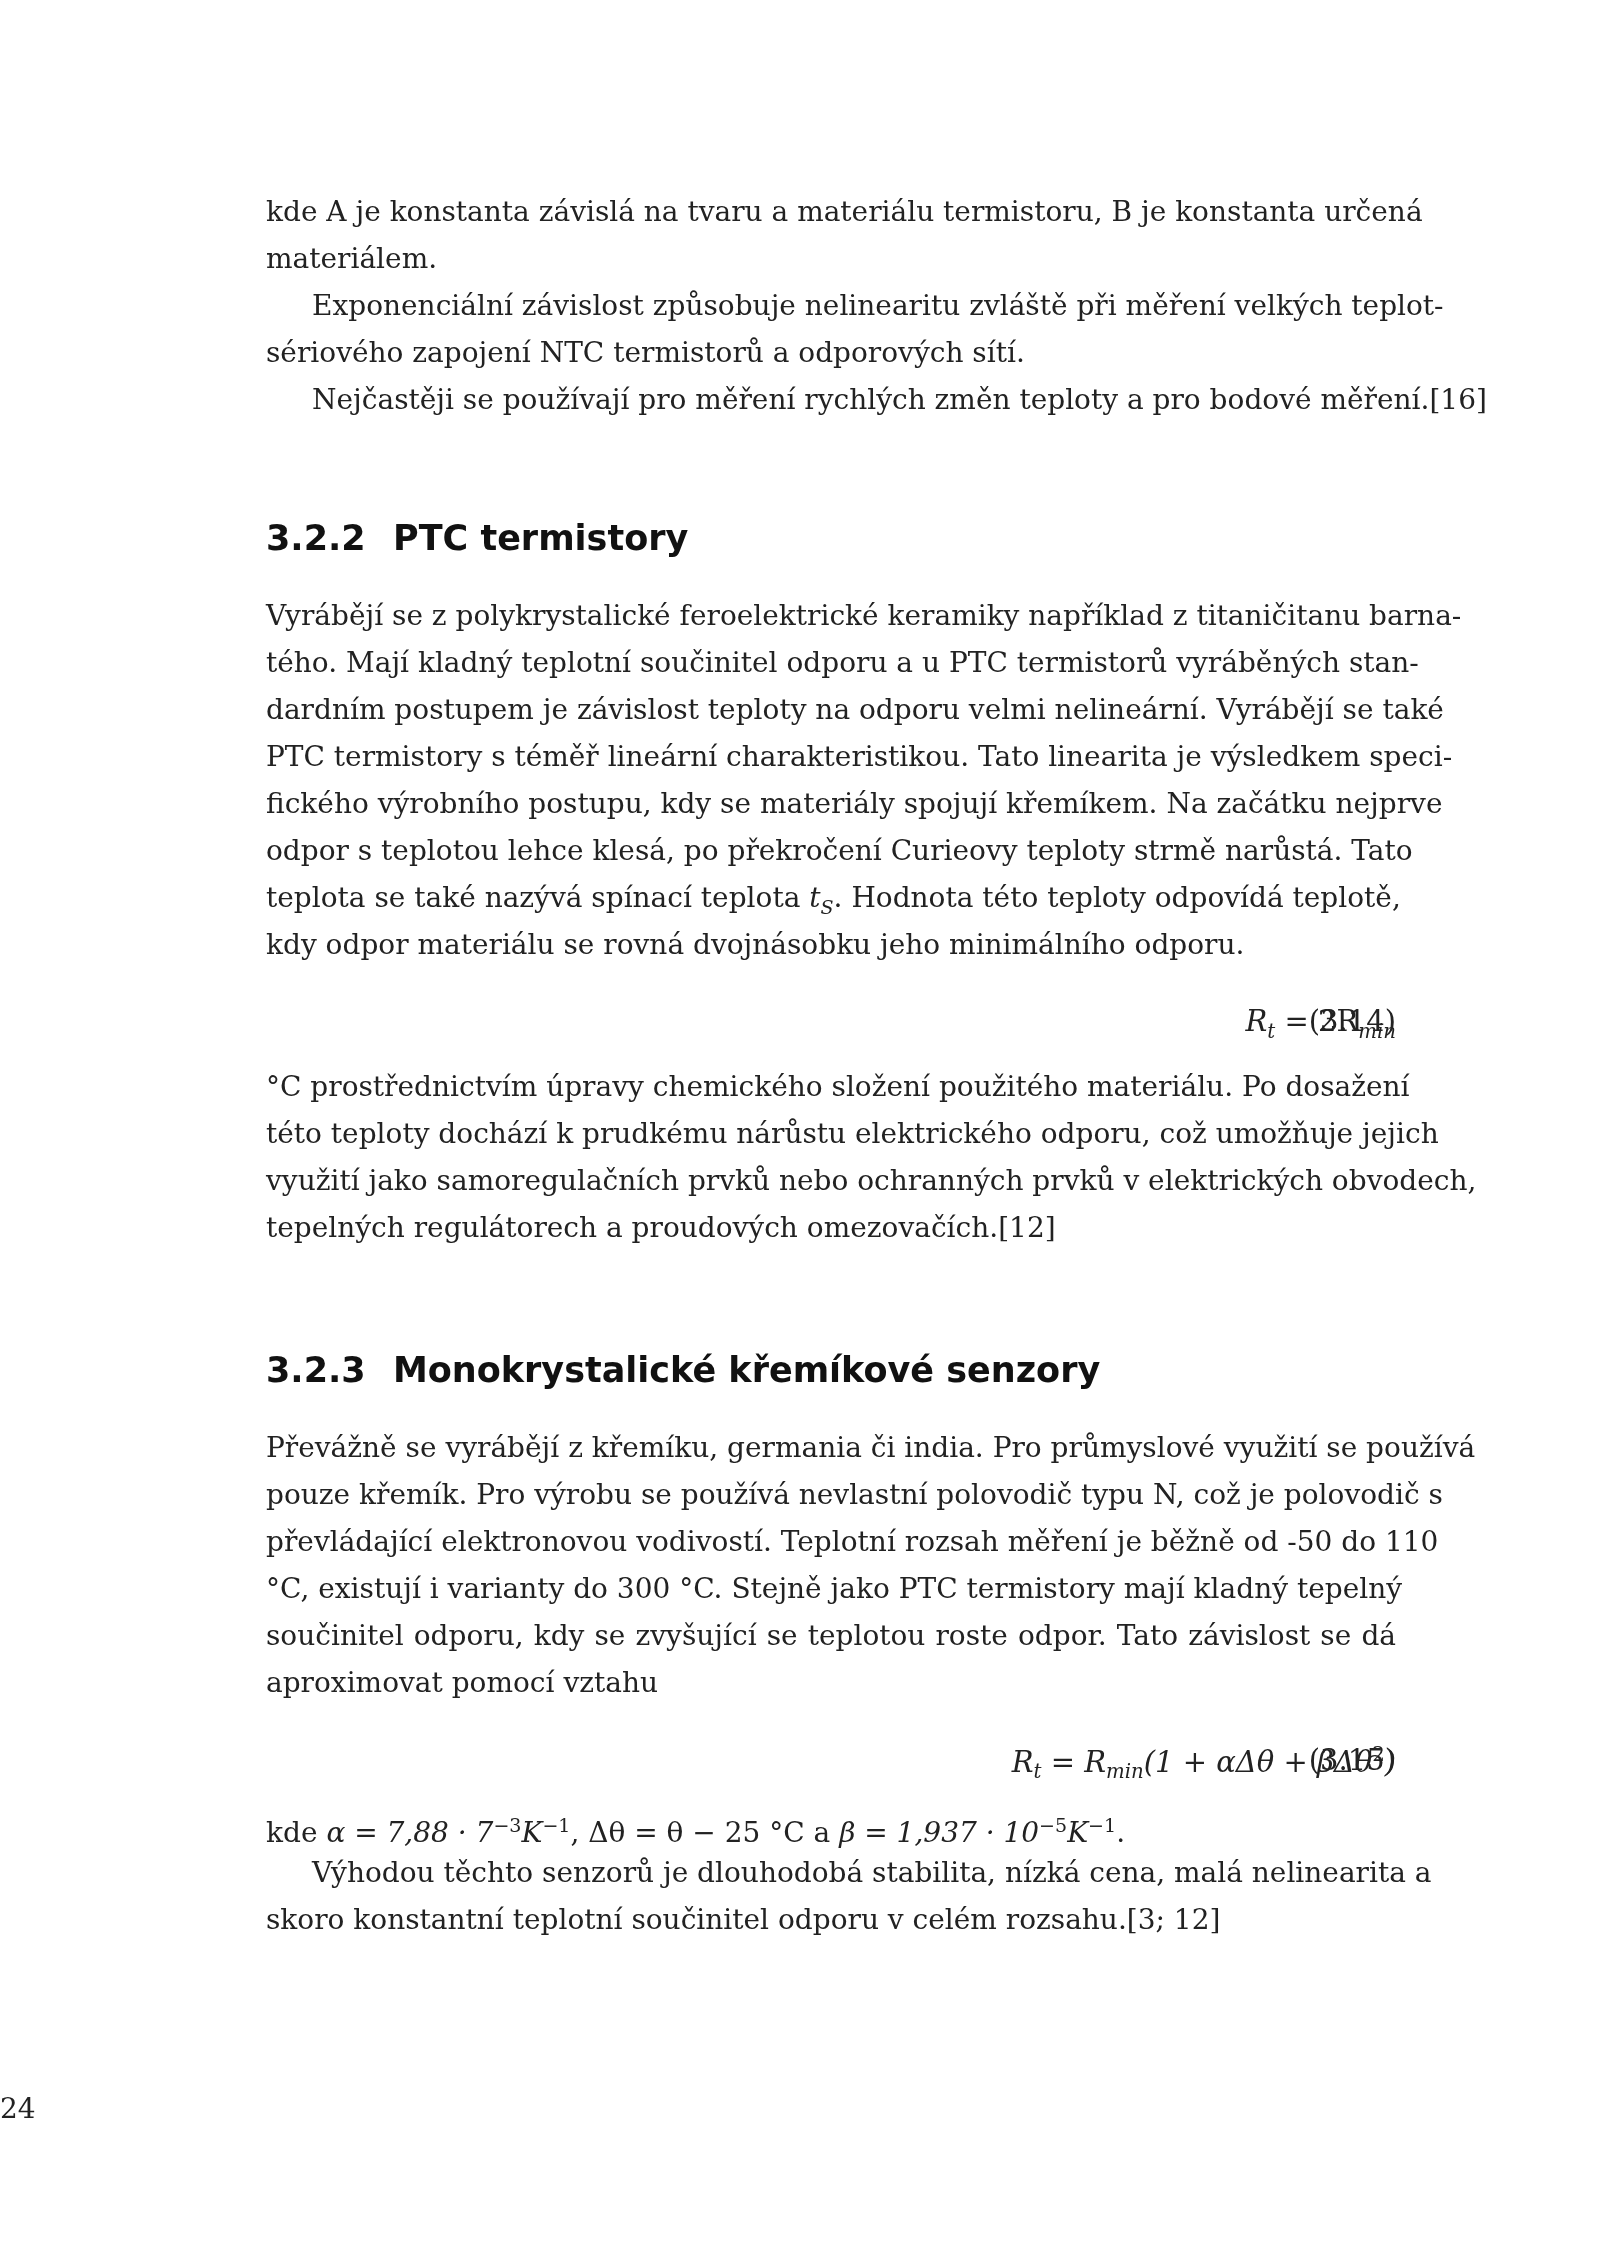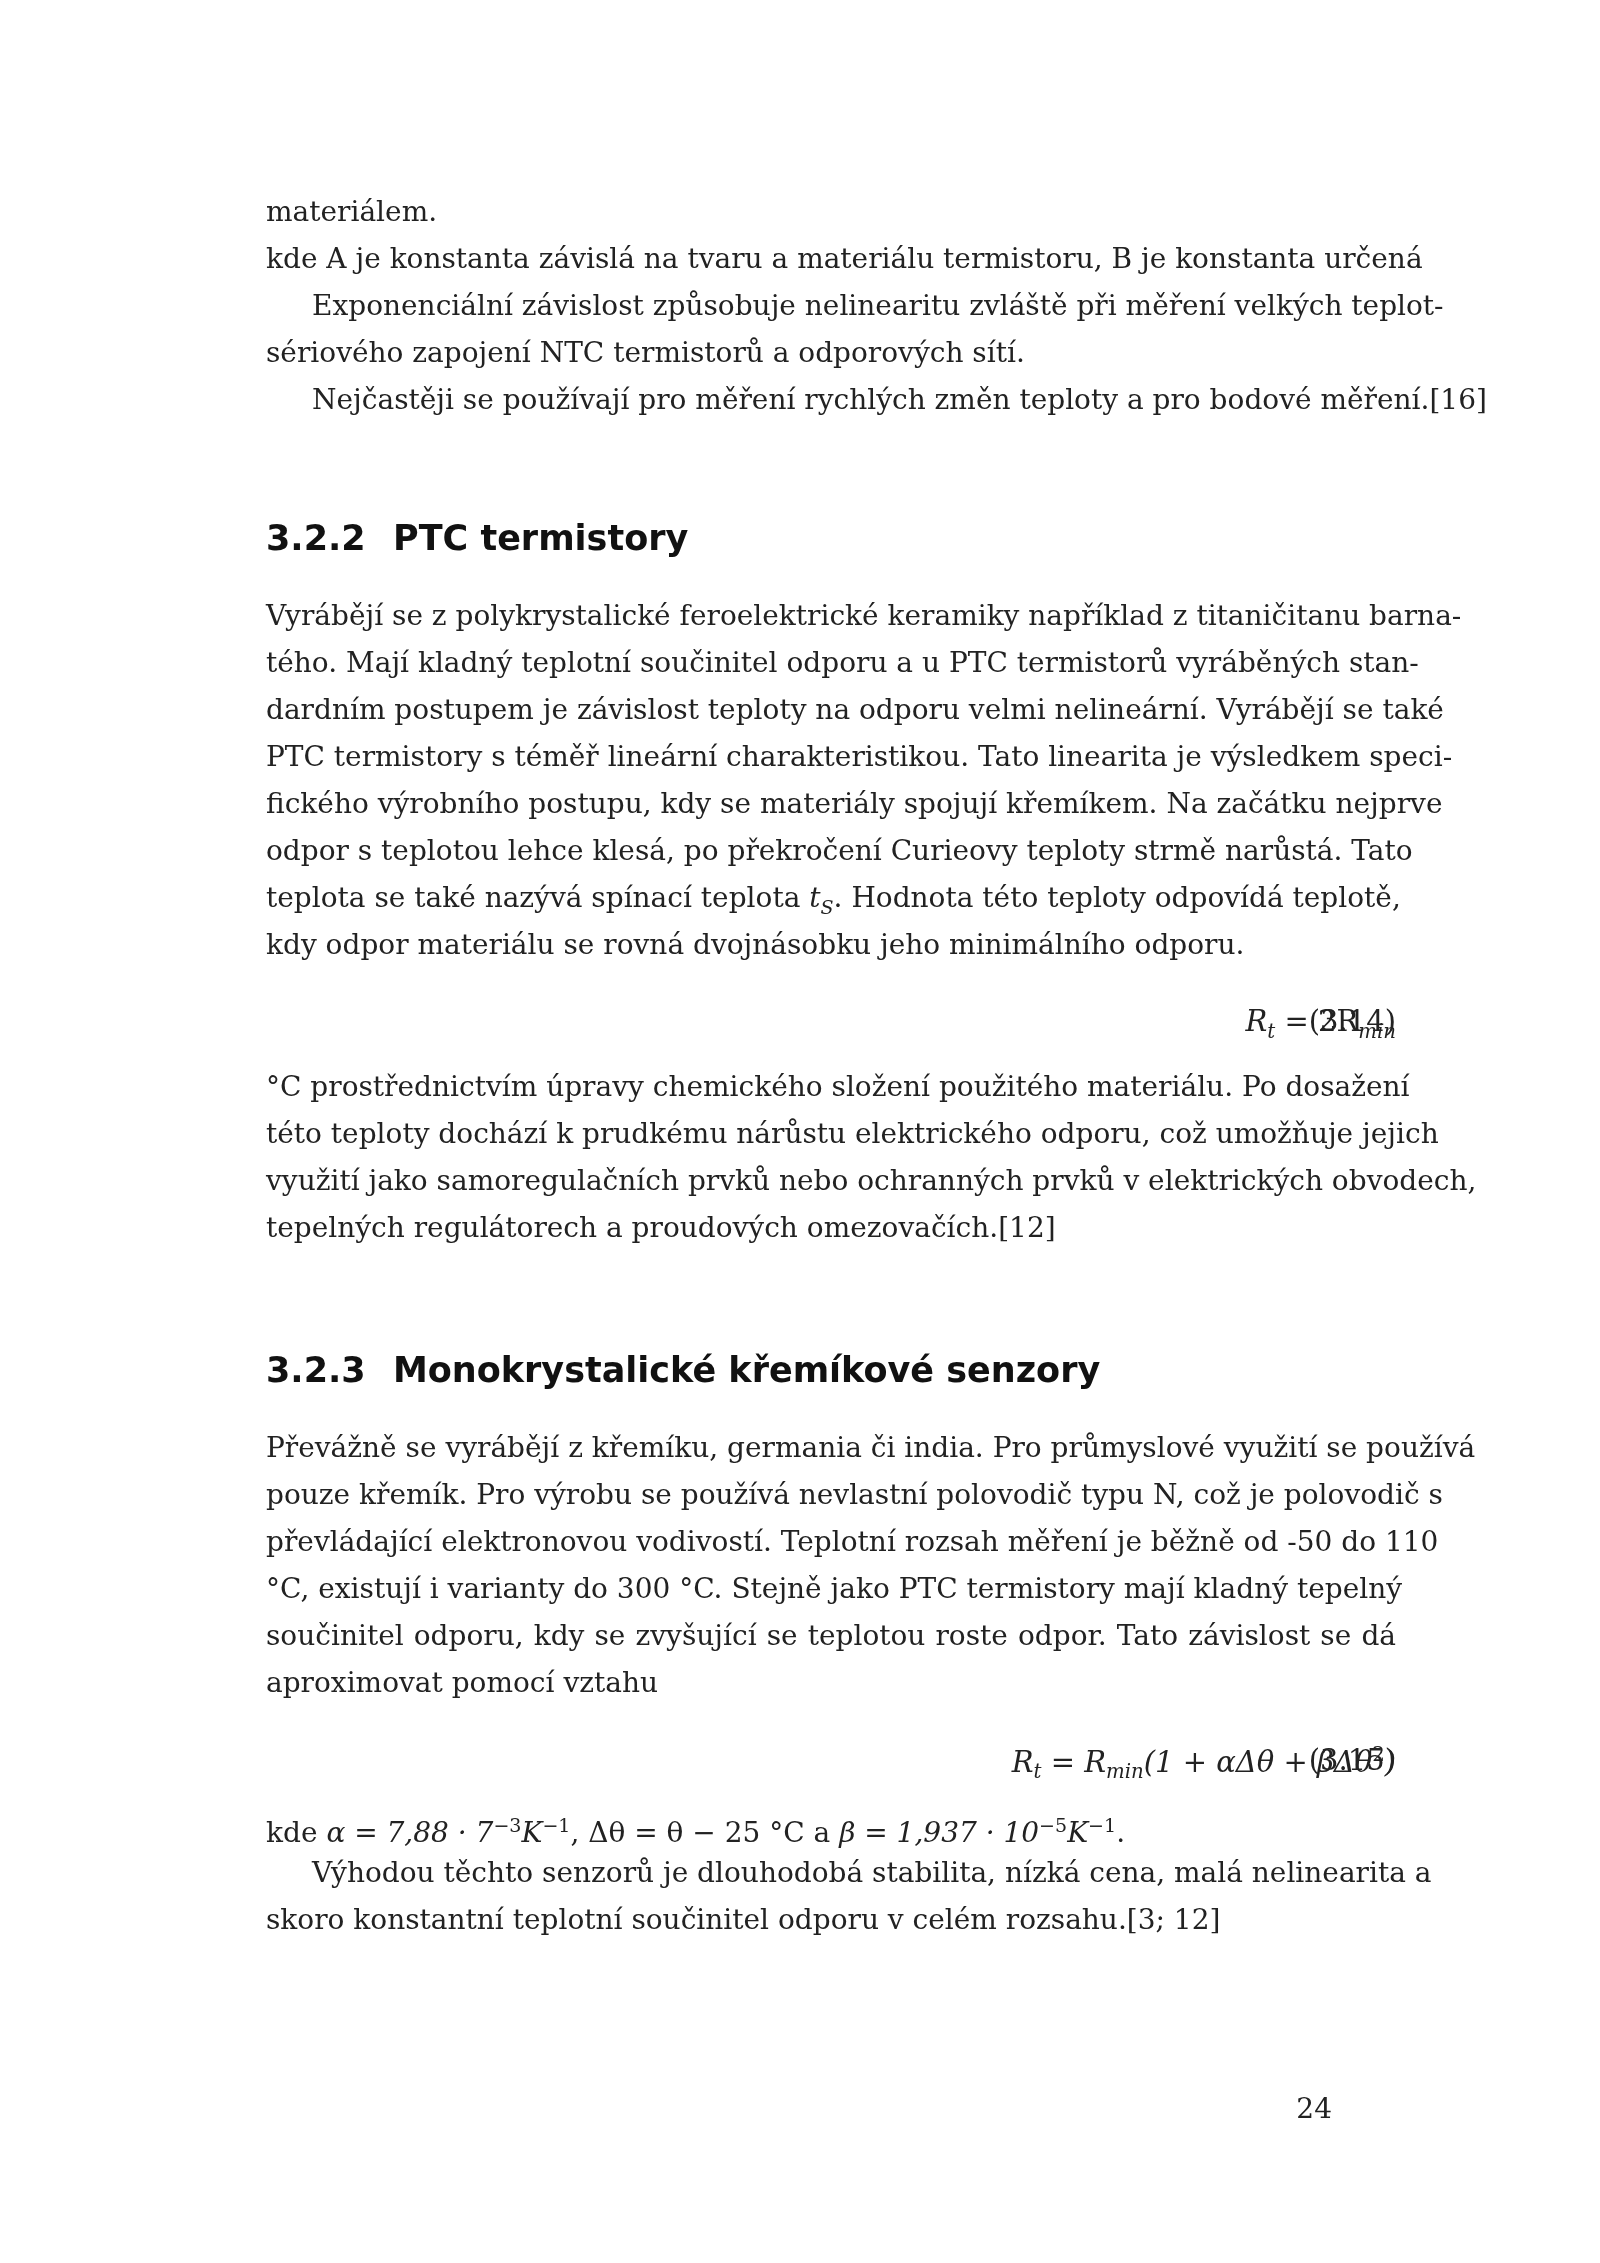--- a/index.html
+++ b/index.html
@@ -8,31 +8,31 @@
   .textblock { position: absolute; left: 266px; width: 1130px; font-family: "DejaVu Serif", "Liberation Serif", serif; font-size: 28px; line-height: 47px; color: #222; }
   .line { display: block; white-space: nowrap; height: 47px; text-align: justify; text-align-last: justify; }
   .line.last { text-align-last: left; }
   .indent { padding-left: 46px; }
   .heading { position: absolute; left: 266px; font-family: "DejaVu Sans", "Liberation Sans", sans-serif; font-weight: bold; font-size: 35px; color: #111; white-space: nowrap; }
   .heading .num { display: inline-block; width: 127px; }
   .eq { position: absolute; left: 266px; width: 1130px; height: 47px; font-family: "DejaVu Serif", "Liberation Serif", serif; font-size: 29px; color: #222; }
   .eq .formula { position: absolute; left: 0; right: 0; text-align: right; font-style: italic; }
   .eq .eqnum { position: absolute; right: 0; top: 0; font-style: normal; }
   .math { font-style: italic; }
-  .pagenum { position: absolute; top: 2092px; left: 0; width: 1332px; text-align: right; font-family: "DejaVu Serif", "Liberation Serif", serif; font-size: 28px; color: #222; }
+  .pagenum { position: absolute; top: 2092px; left: 0; width: 1332px; text-align: left; font-family: "DejaVu Serif", "Liberation Serif", serif; font-size: 28px; color: #222; }
   sub, sup { font-size: 0.68em; }
 </style>
 </head>
 <body>
 
 <div class="page">
 
   <div class="textblock" style="top:188px;">
+    <span class="line">kde A je konstanta závislá na tvaru a materiálu termistoru, B je konstanta určená</span>
     <span class="line last">materiálem.</span>
-    <span class="line">kde A je konstanta závislá na tvaru a materiálu termistoru, B je konstanta určená</span>
     <span class="line indent">Exponenciální závislost způsobuje nelinearitu zvláště při měření velkých teplot-</span>
     <span class="line last">sériového zapojení NTC termistorů a odporových sítí.</span>
     <span class="line indent">Nejčastěji se používají pro měření rychlých změn teploty a pro bodové měření.[16]</span>
   </div>
 
   <div class="heading" style="top:518px;">
     <span class="num">3.2.2</span><span>PTC termistory</span>
   </div>
 
   <div class="textblock" style="top:592px;">

